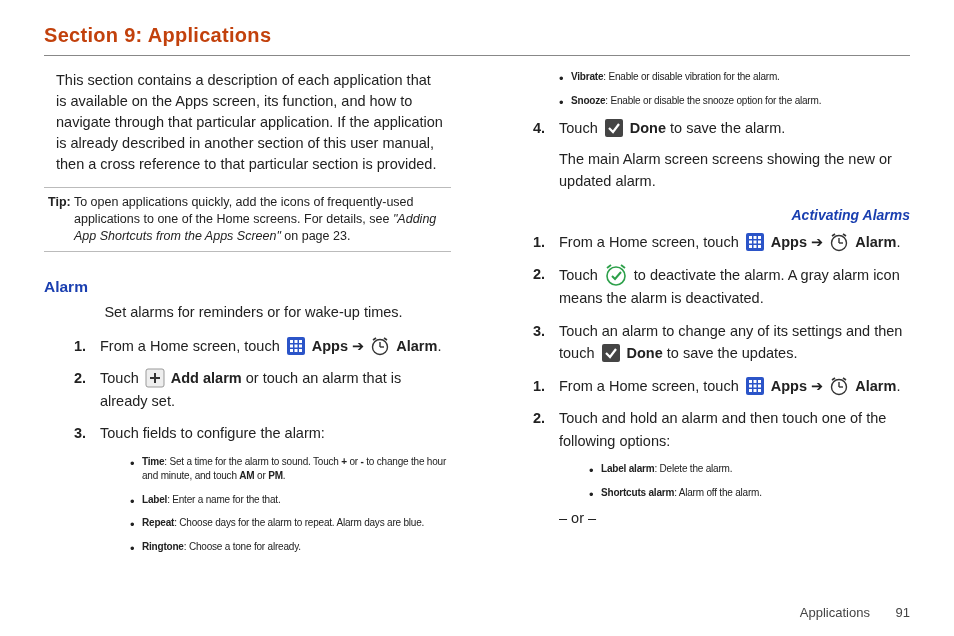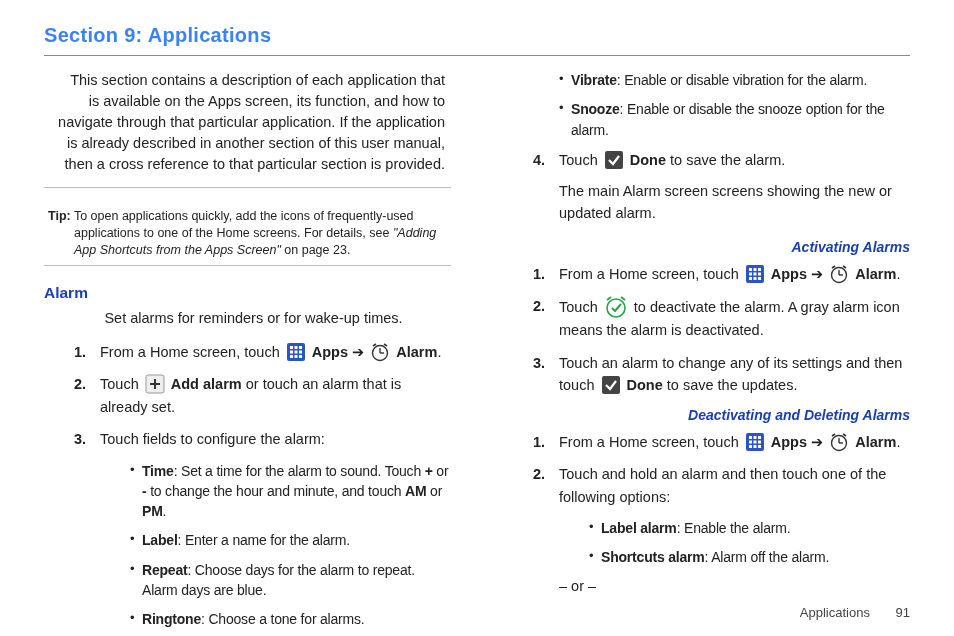--- a/index.html
+++ b/index.html
@@ -6,47 +6,46 @@
   body {
     width: 954px;
     height: 636px;
     background: #fff;
     font-family: Arial, Helvetica, sans-serif;
     color: #222;
     padding: 24px 44px 18px 44px;
     position: relative;
   }
   .section-title {
-    color: #3b82f6;
+    color: #c2410c;
     font-size: 20px;
     font-weight: bold;
     margin-bottom: 8px;
     letter-spacing: 0.3px;
   }
   .title-rule {
     border: none;
     border-top: 1px solid #888;
     margin-bottom: 14px;
   }
   .columns {
     display: flex;
     gap: 52px;
   }
   .col { flex: 1 1 50%; }
   .intro {
     font-size: 14.5px;
     line-height: 1.45;
     margin: 0 6px 12px 12px;
-    text-align: right;
   }
   .tip-box {
     border-top: 1px solid #bbb;
     border-bottom: 1px solid #bbb;
-    padding: 20px 4px 6px 4px;
-    margin: 4px 0 18px 0;
+    padding: 6px 4px 6px 4px;
+    margin: 4px 0 26px 0;
     font-size: 12.5px;
     line-height: 1.35;
   }
   .tip-box .tip-body { display: block; padding-left: 26px; text-indent: -26px; }
   .tip-box .tip-label { font-weight: bold; }
   .tip-box .italic { font-style: italic; }
   .h2-alarm {
     color: #1a3fb0;
     font-weight: bold;
     font-size: 15.5px;
@@ -81,21 +80,21 @@
     position: absolute;
     left: 0;
     font-weight: bold;
   }
   ul.bullets {
     list-style: none;
     margin: 10px 0 0 30px;
   }
   ul.bullets li {
     position: relative;
-    font-size: 14px;
+    font-size: 10px;
     line-height: 1.45;
     margin-bottom: 9px;
     padding-left: 12px;
   }
   ul.bullets li::before {
     content: "•";
     position: absolute;
     left: 0;
     font-size: 13px;
   }
@@ -192,23 +191,23 @@
         <span class="b"> Add alarm</span>
         <span> or touch an alarm that is already set.</span>
       </li>
       <li>
         <span class="num">3.</span>
         <span>Touch fields to configure the alarm:</span>
         <ul class="bullets cond">
           <li>
             <span class="b">Time</span><span>: Set a time for the alarm to sound. Touch </span><span class="b">+</span><span> or </span><span class="b">-</span><span> to change the hour and minute, and touch </span><span class="b">AM</span><span> or </span><span class="b">PM</span><span>.</span>
           </li>
-          <li><span class="b">Label</span><span>: Enter a name for the alarm.</span></li>
+          <li><span class="b">Label</span><span>: Enter a name for the that.</span></li>
           <li><span class="b">Repeat</span><span>: Choose days for the alarm to repeat. Alarm days are blue.</span></li>
-          <li><span class="b">Ringtone</span><span>: Choose a tone for alarms.</span></li>
+          <li><span class="b">Ringtone</span><span>: Choose a tone for already.</span></li>
         </ul>
       </li>
     </ol>
   </div>
 
   <div class="col">
     <ul class="bullets cond" style="margin-left:56px; margin-top:0;">
       <li><span class="b">Vibrate</span><span>: Enable or disable vibration for the alarm.</span></li>
       <li><span class="b">Snooze</span><span>: Enable or disable the snooze option for the alarm.</span></li>
     </ul>
@@ -275,21 +274,20 @@
         <span>Touch an alarm to change any of its settings and then touch </span>
         <span class="icon"><svg viewBox="0 0 20 20">
               <rect x="1" y="1" width="18" height="18" rx="2" fill="#444"></rect>
               <polyline points="5,10 9,14 15,6" fill="none" stroke="#fff" stroke-width="2.2"></polyline>
             </svg></span>
         <span class="b"> Done</span>
         <span> to save the updates.</span>
       </li>
     </ol>
 
-    <h3 class="sub-head">Deactivating and Deleting Alarms</h3>
     <ol class="steps">
       <li>
         <span class="num">1.</span>
         <span>From a Home screen, touch </span>
         <span class="icon"><svg viewBox="0 0 20 20">
               <rect x="1" y="1" width="18" height="18" rx="2" fill="#2b54c8"></rect>
               <g fill="#fff">
                 <rect x="4" y="4" width="3" height="3"></rect>
                 <rect x="8.5" y="4" width="3" height="3"></rect>
                 <rect x="13" y="4" width="3" height="3"></rect>
@@ -309,21 +307,21 @@
               <line x1="10" y1="11" x2="14" y2="11" stroke="#333" stroke-width="1.4"></line>
               <line x1="3" y1="4" x2="6" y2="2" stroke="#333" stroke-width="1.6"></line>
               <line x1="17" y1="4" x2="14" y2="2" stroke="#333" stroke-width="1.6"></line>
             </svg></span>
         <span class="b"> Alarm</span>.
       </li>
       <li>
         <span class="num">2.</span>
         <span>Touch and hold an alarm and then touch one of the following options:</span>
         <ul class="bullets cond">
-          <li><span class="b">Label alarm</span><span>: Enable the alarm.</span></li>
+          <li><span class="b">Label alarm</span><span>: Delete the alarm.</span></li>
           <li><span class="b">Shortcuts alarm</span><span>: Alarm off the alarm.</span></li>
         </ul>
       </li>
     </ol>
     <p class="or-line">– or –</p>
   </div>
 </div>
 
 <div class="footer">
   <span>Applications</span>

